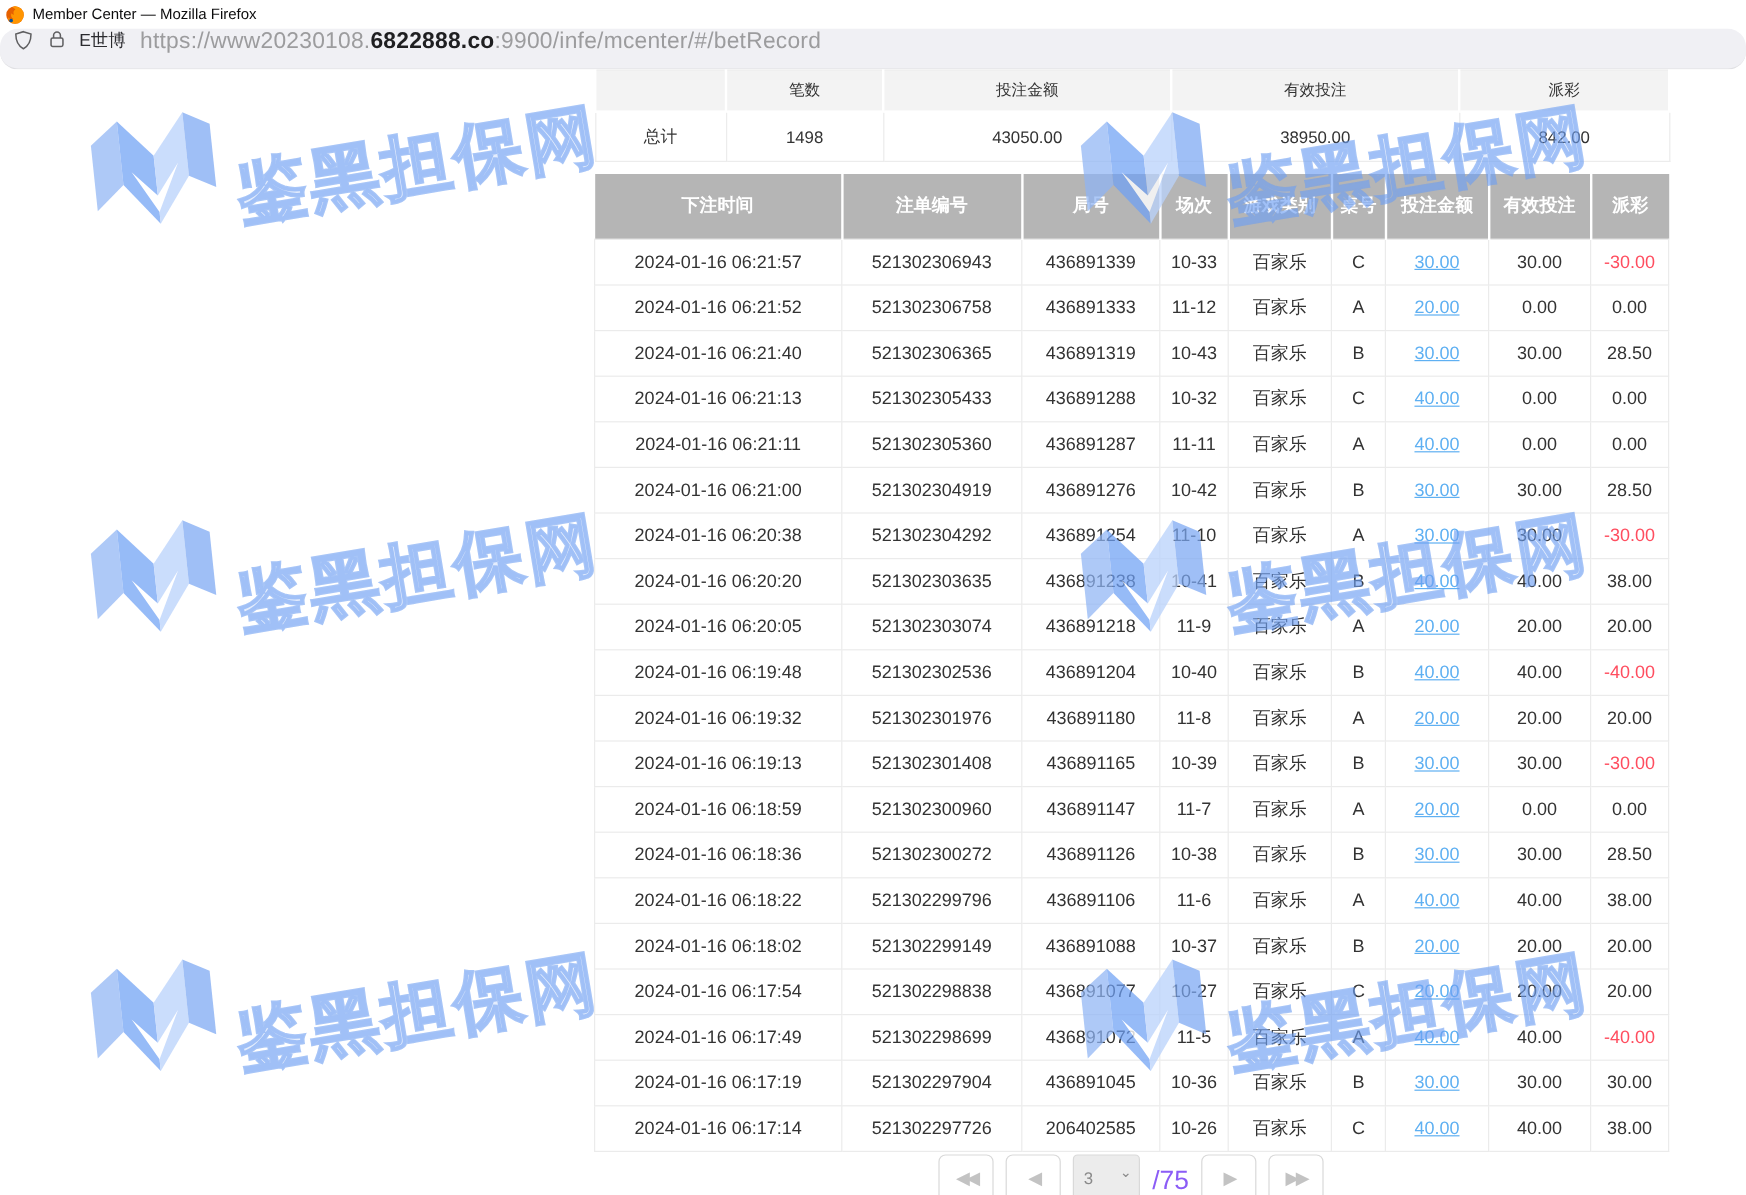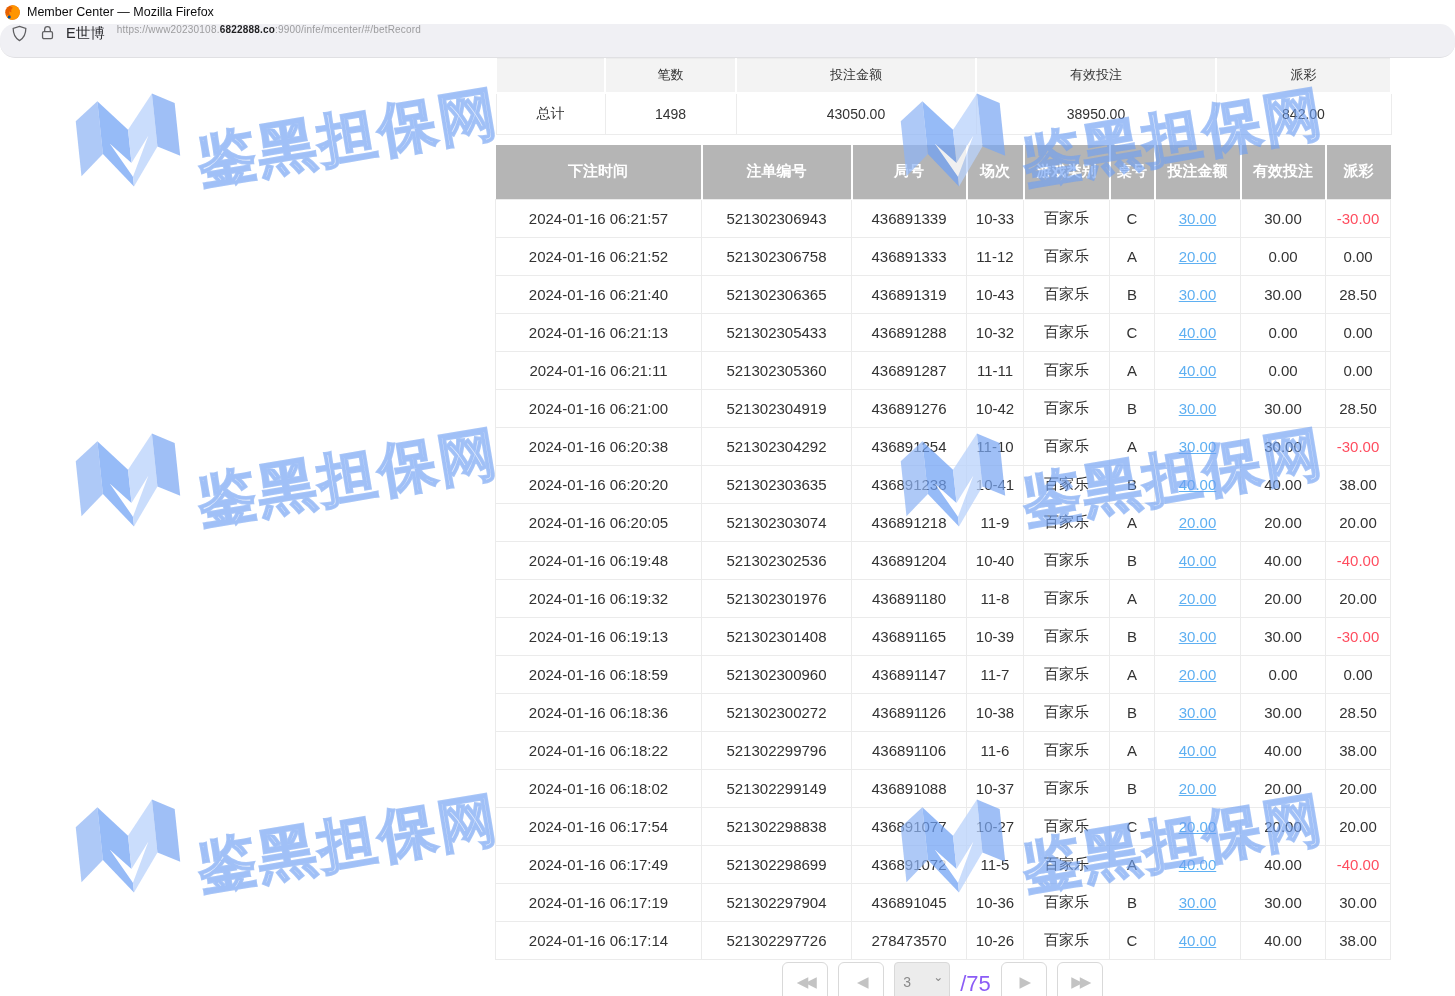--- a/index.html
+++ b/index.html
@@ -10,21 +10,21 @@
   .titlebar { position:absolute; left:0; top:0; width:1221px; height:24px;
     background:#fff; display:flex; align-items:center; padding-left:4px; }
   .titlebar .fxicon { width:17px; height:17px; margin-right:6px; }
   .titlebar .title { font-size:12.5px; color:#0c0c0d; }
 
   .urlbar { position:absolute; left:0; top:24px; width:1455px; height:34px;
     background:#f0f0f4; border-bottom:1px solid #e0e0e3;
     display:flex; align-items:flex-start; padding-left:10px;border-radius:15px; }
   .urlbar svg { margin-right:10px; }
   .site-label { font-size:14.5px; color:#2a2a2e; margin-right:12px; }
-  .url { font-size:10px; color:#9c9c9e; letter-spacing:.2px; }
+  .url { font-size:19px; color:#9c9c9e; letter-spacing:.2px; }
   .url .bold-part { color:#1f1f21; font-weight:bold; }
 
   
   .summary { position:absolute; left:495px; top:58px; width:895px;
     border-collapse:collapse; table-layout:fixed; }
   .summary th { height:34px; background:#f3f3f3; border:2px solid #fff;
     border-top:1px solid #ececec; font-size:13px; font-weight:normal; color:#333; }
   .summary td { height:42px; background:#fff; border:1px solid #ececec;
     font-size:14px; color:#333; text-align:center; }
   .summary col:nth-child(1){width:109px;} .summary col:nth-child(2){width:131px;}
@@ -370,21 +370,21 @@
     <td>百家乐</td>
     <td>B</td>
     <td><a class="bet-link">30.00</a></td>
     <td>30.00</td>
     <td>30.00</td>
   </tr>
 
   <tr>
     <td>2024-01-16 06:17:14</td>
     <td>521302297726</td>
-    <td>278473570</td>
+    <td>206402585</td>
     <td>10-26</td>
     <td>百家乐</td>
     <td>C</td>
     <td><a class="bet-link">40.00</a></td>
     <td>40.00</td>
     <td>38.00</td>
   </tr>
 </tbody>
 </table>
 

